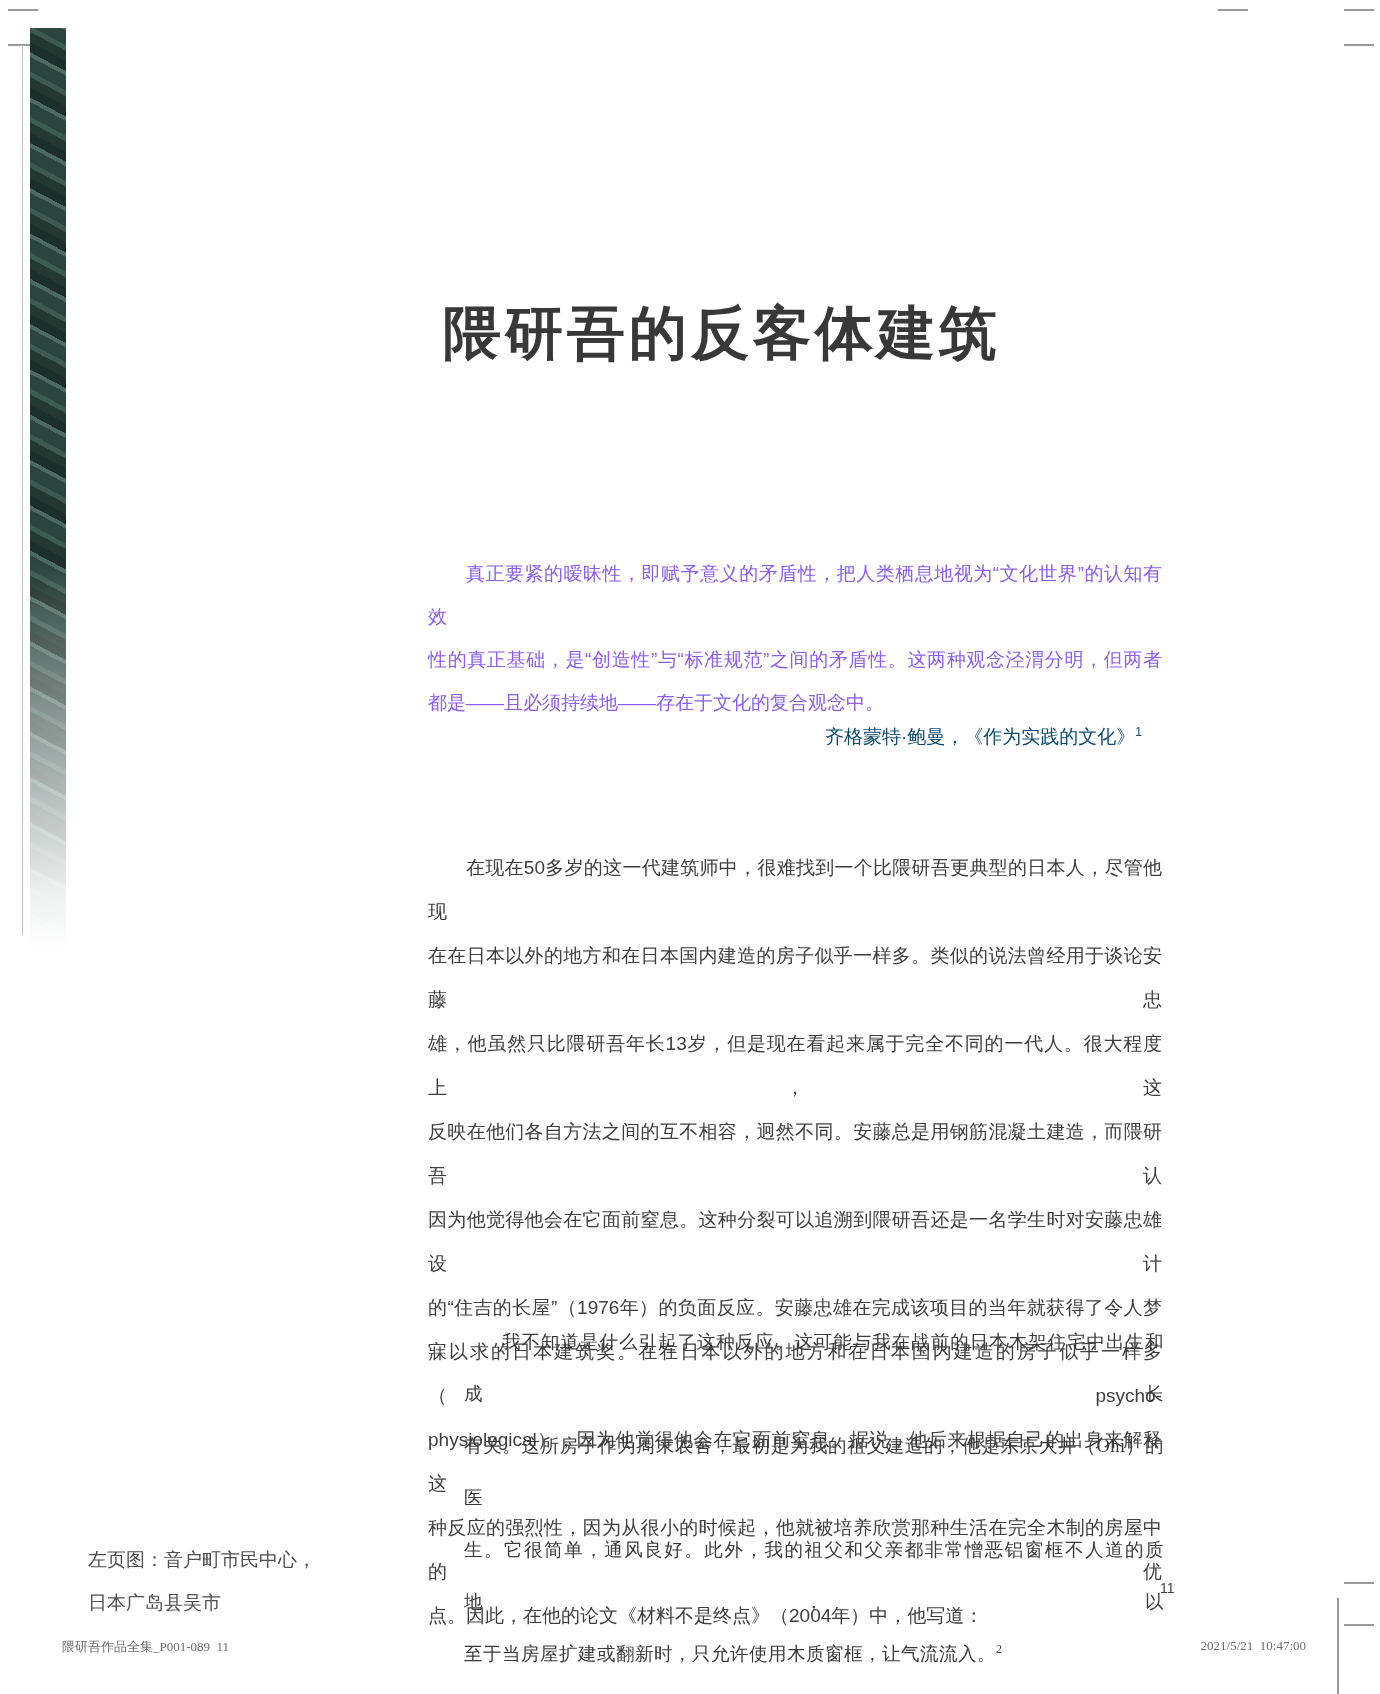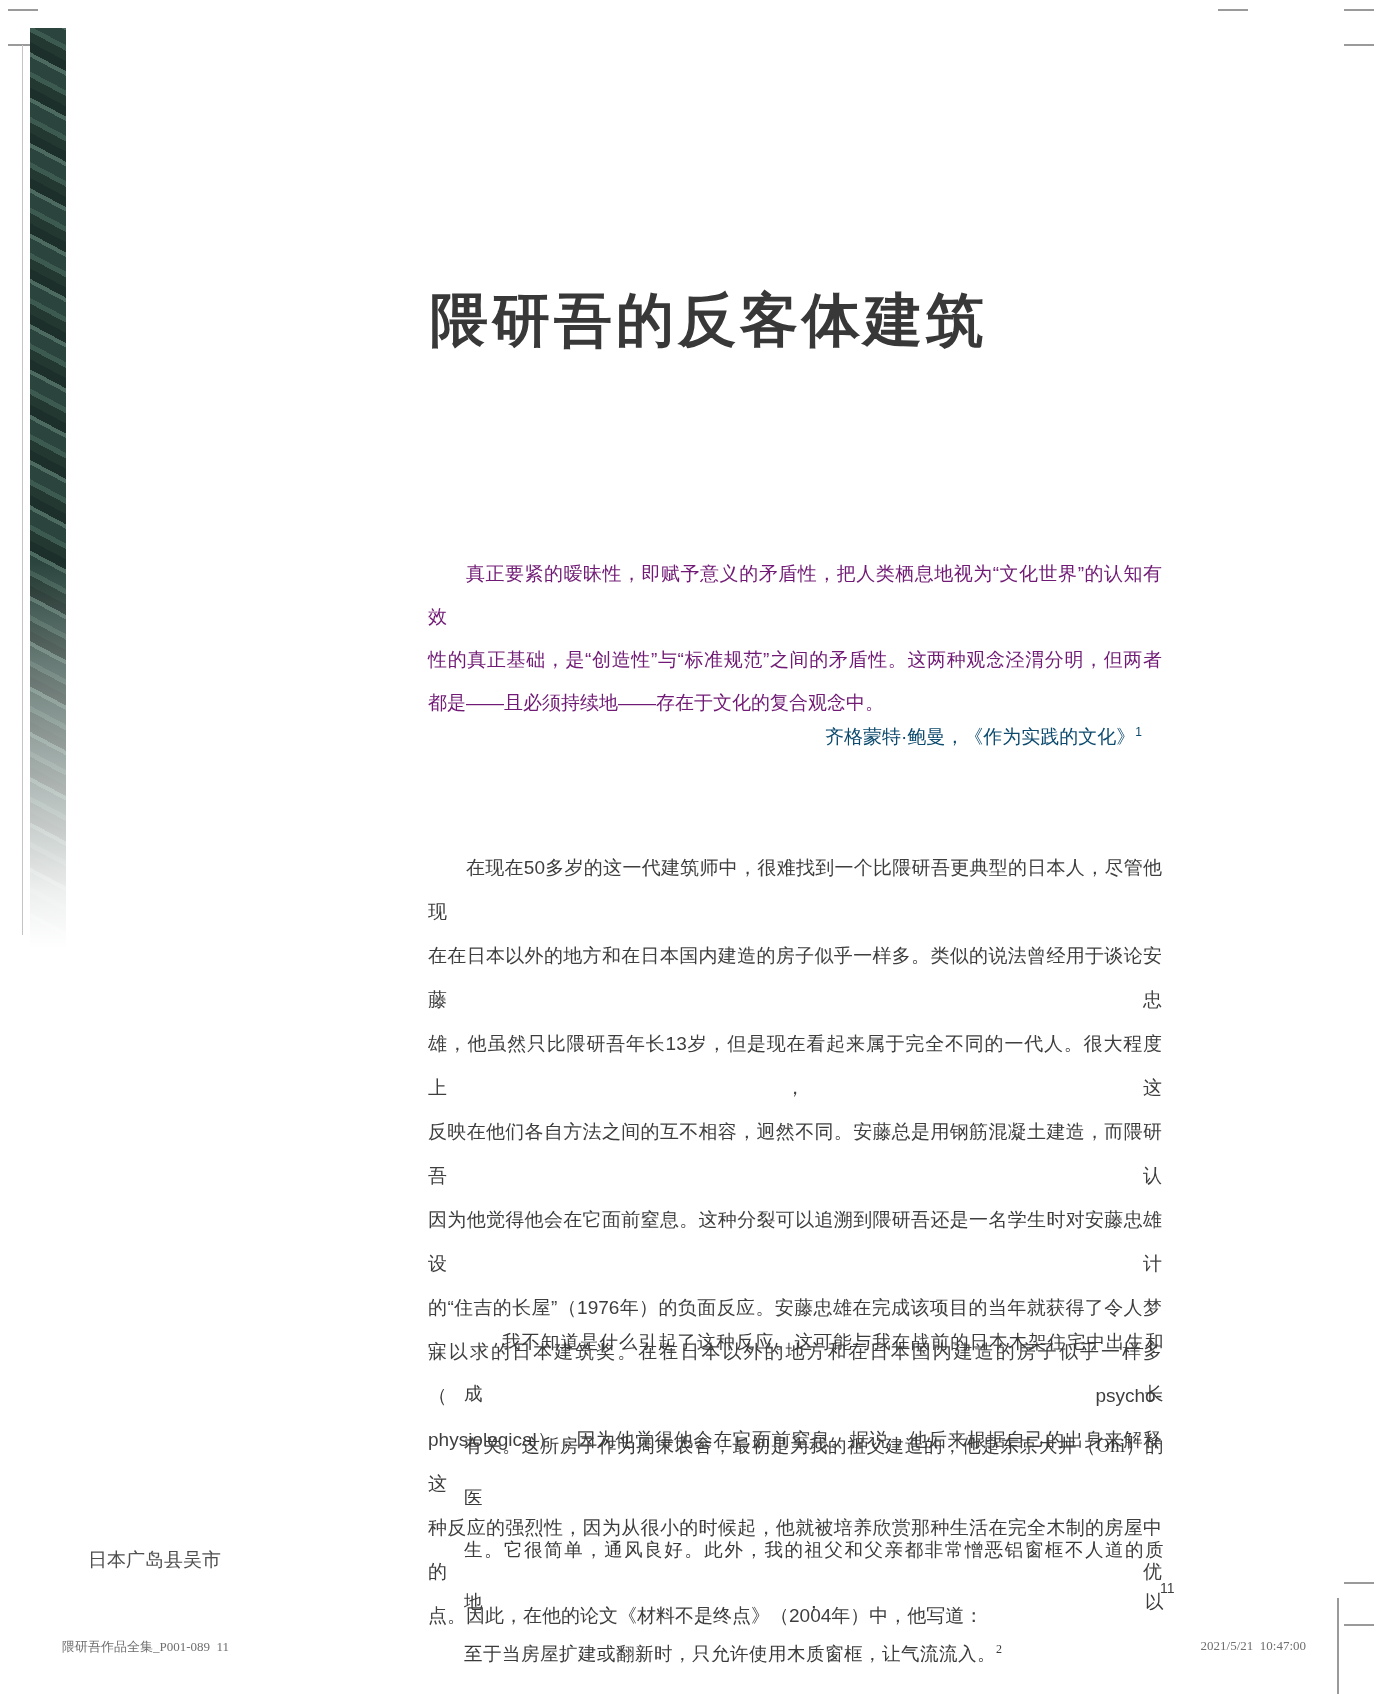--- a/index.html
+++ b/index.html
@@ -50,36 +50,36 @@
       rgba(244,246,245,0.55) 78%,
       rgba(255,255,255,0.92) 94%,
       #ffffff 100%
     );
   }
   
   .title {
     position: absolute;
     left: 430px;
     top: 282px;
-    margin: 0;
+    margin: 13px;
     font-size: 58px;
     font-weight: bold;
     letter-spacing: 4px;
     color: #383838;
     white-space: nowrap;
   }
   
   .epigraph {
     position: absolute;
     left: 428px;
     top: 552px;
     width: 734px;
     font-size: 19px;
     line-height: 43px;
-    color: #701a75;
+    color: #8b5cf6;
   }
   .jline {
     text-align: justify;
     text-align-last: justify;
   }
   .lastline { text-align-last: left; }
   .indent { text-indent: 38px; }
   
   .attribution {
     position: absolute;
@@ -203,20 +203,21 @@
   <div class="blockquote">
     <div class="jline indent">我不知道是什么引起了这种反应。这可能与我在战前的日本木架住宅中出生和成长</div>
     <div class="jline">有关。这所房子作为周末农舍，最初是为我的祖父建造的，他是东京大井（Ohi）的医</div>
     <div class="jline">生。它很简单，通风良好。此外，我的祖父和父亲都非常憎恶铝窗框不人道的质地，以</div>
     <div class="jline lastline bq-last">
       <span>至于当房屋扩建或翻新时，只允许使用木质窗框，让气流流入。</span><sup>2</sup>
     </div>
   </div>
 
   <div class="caption">
+    <div>左页图：音户町市民中心，</div>
     <div>日本广岛县吴市</div>
   </div>
 
   <div class="page-number">11</div>
 
   <div class="footer">
     <span class="slug-left">隈研吾作品全集_P001-089  11</span>
     <span class="slug-right">2021/5/21  10:47:00</span>
   </div>
 

